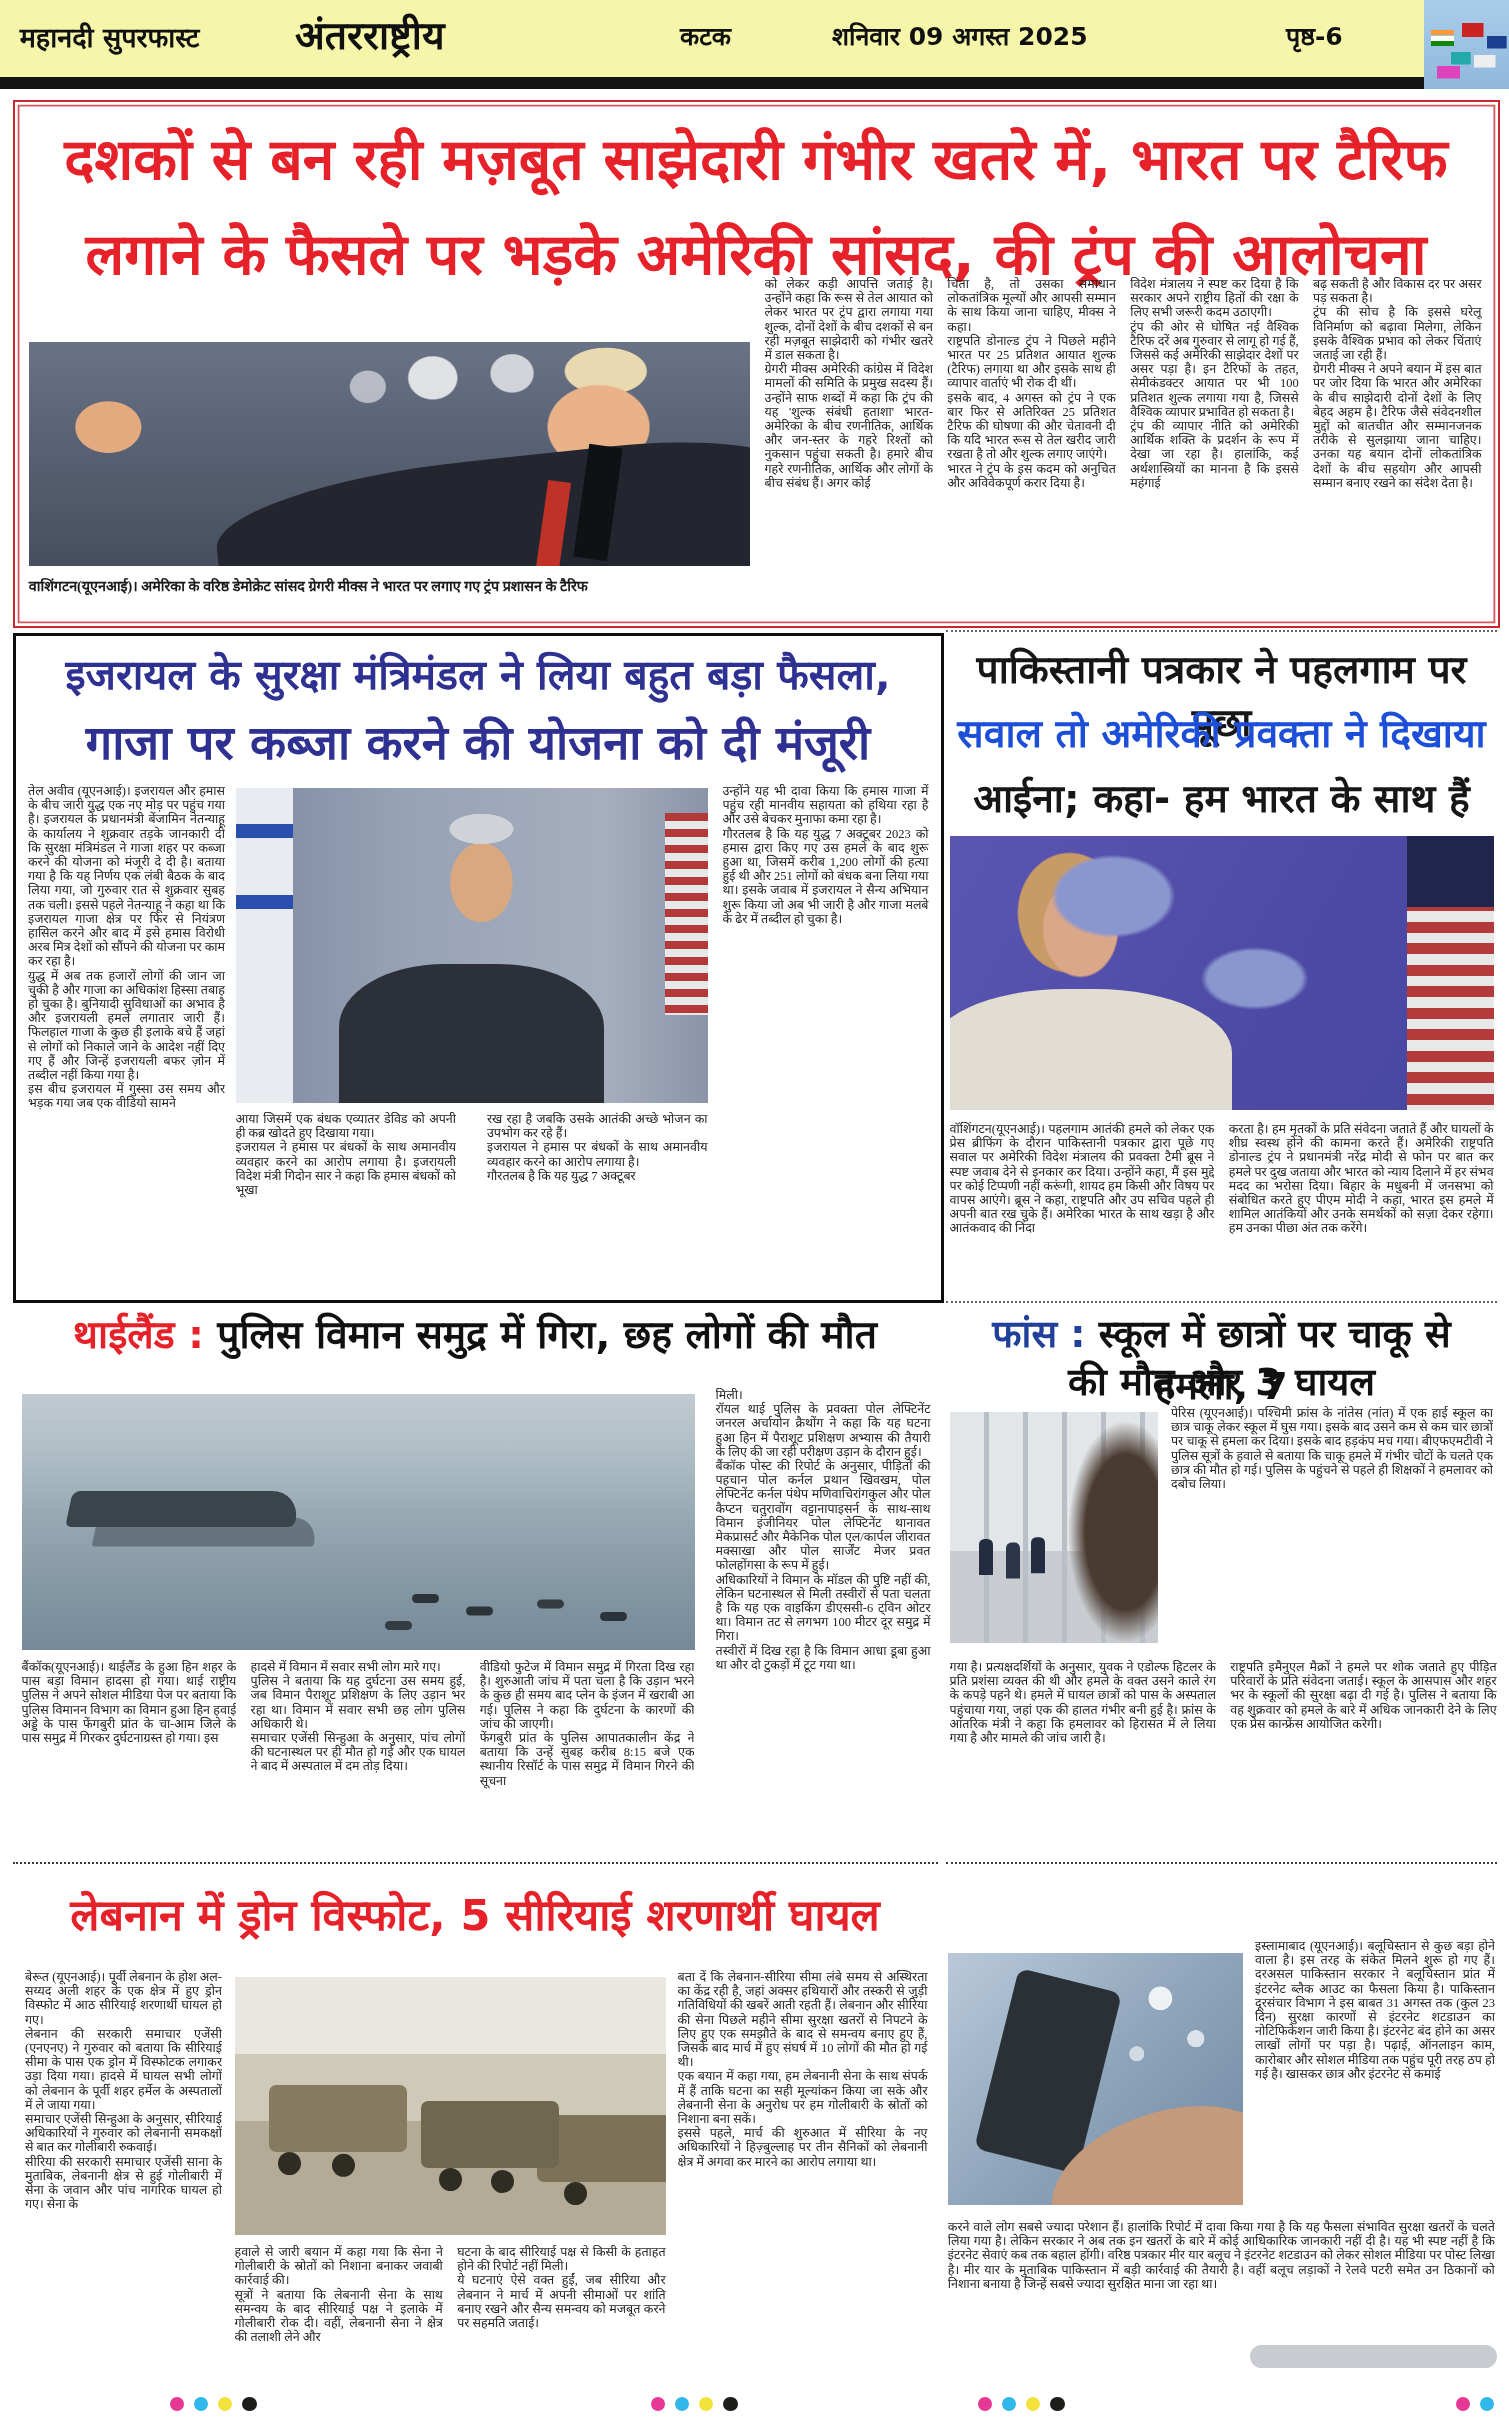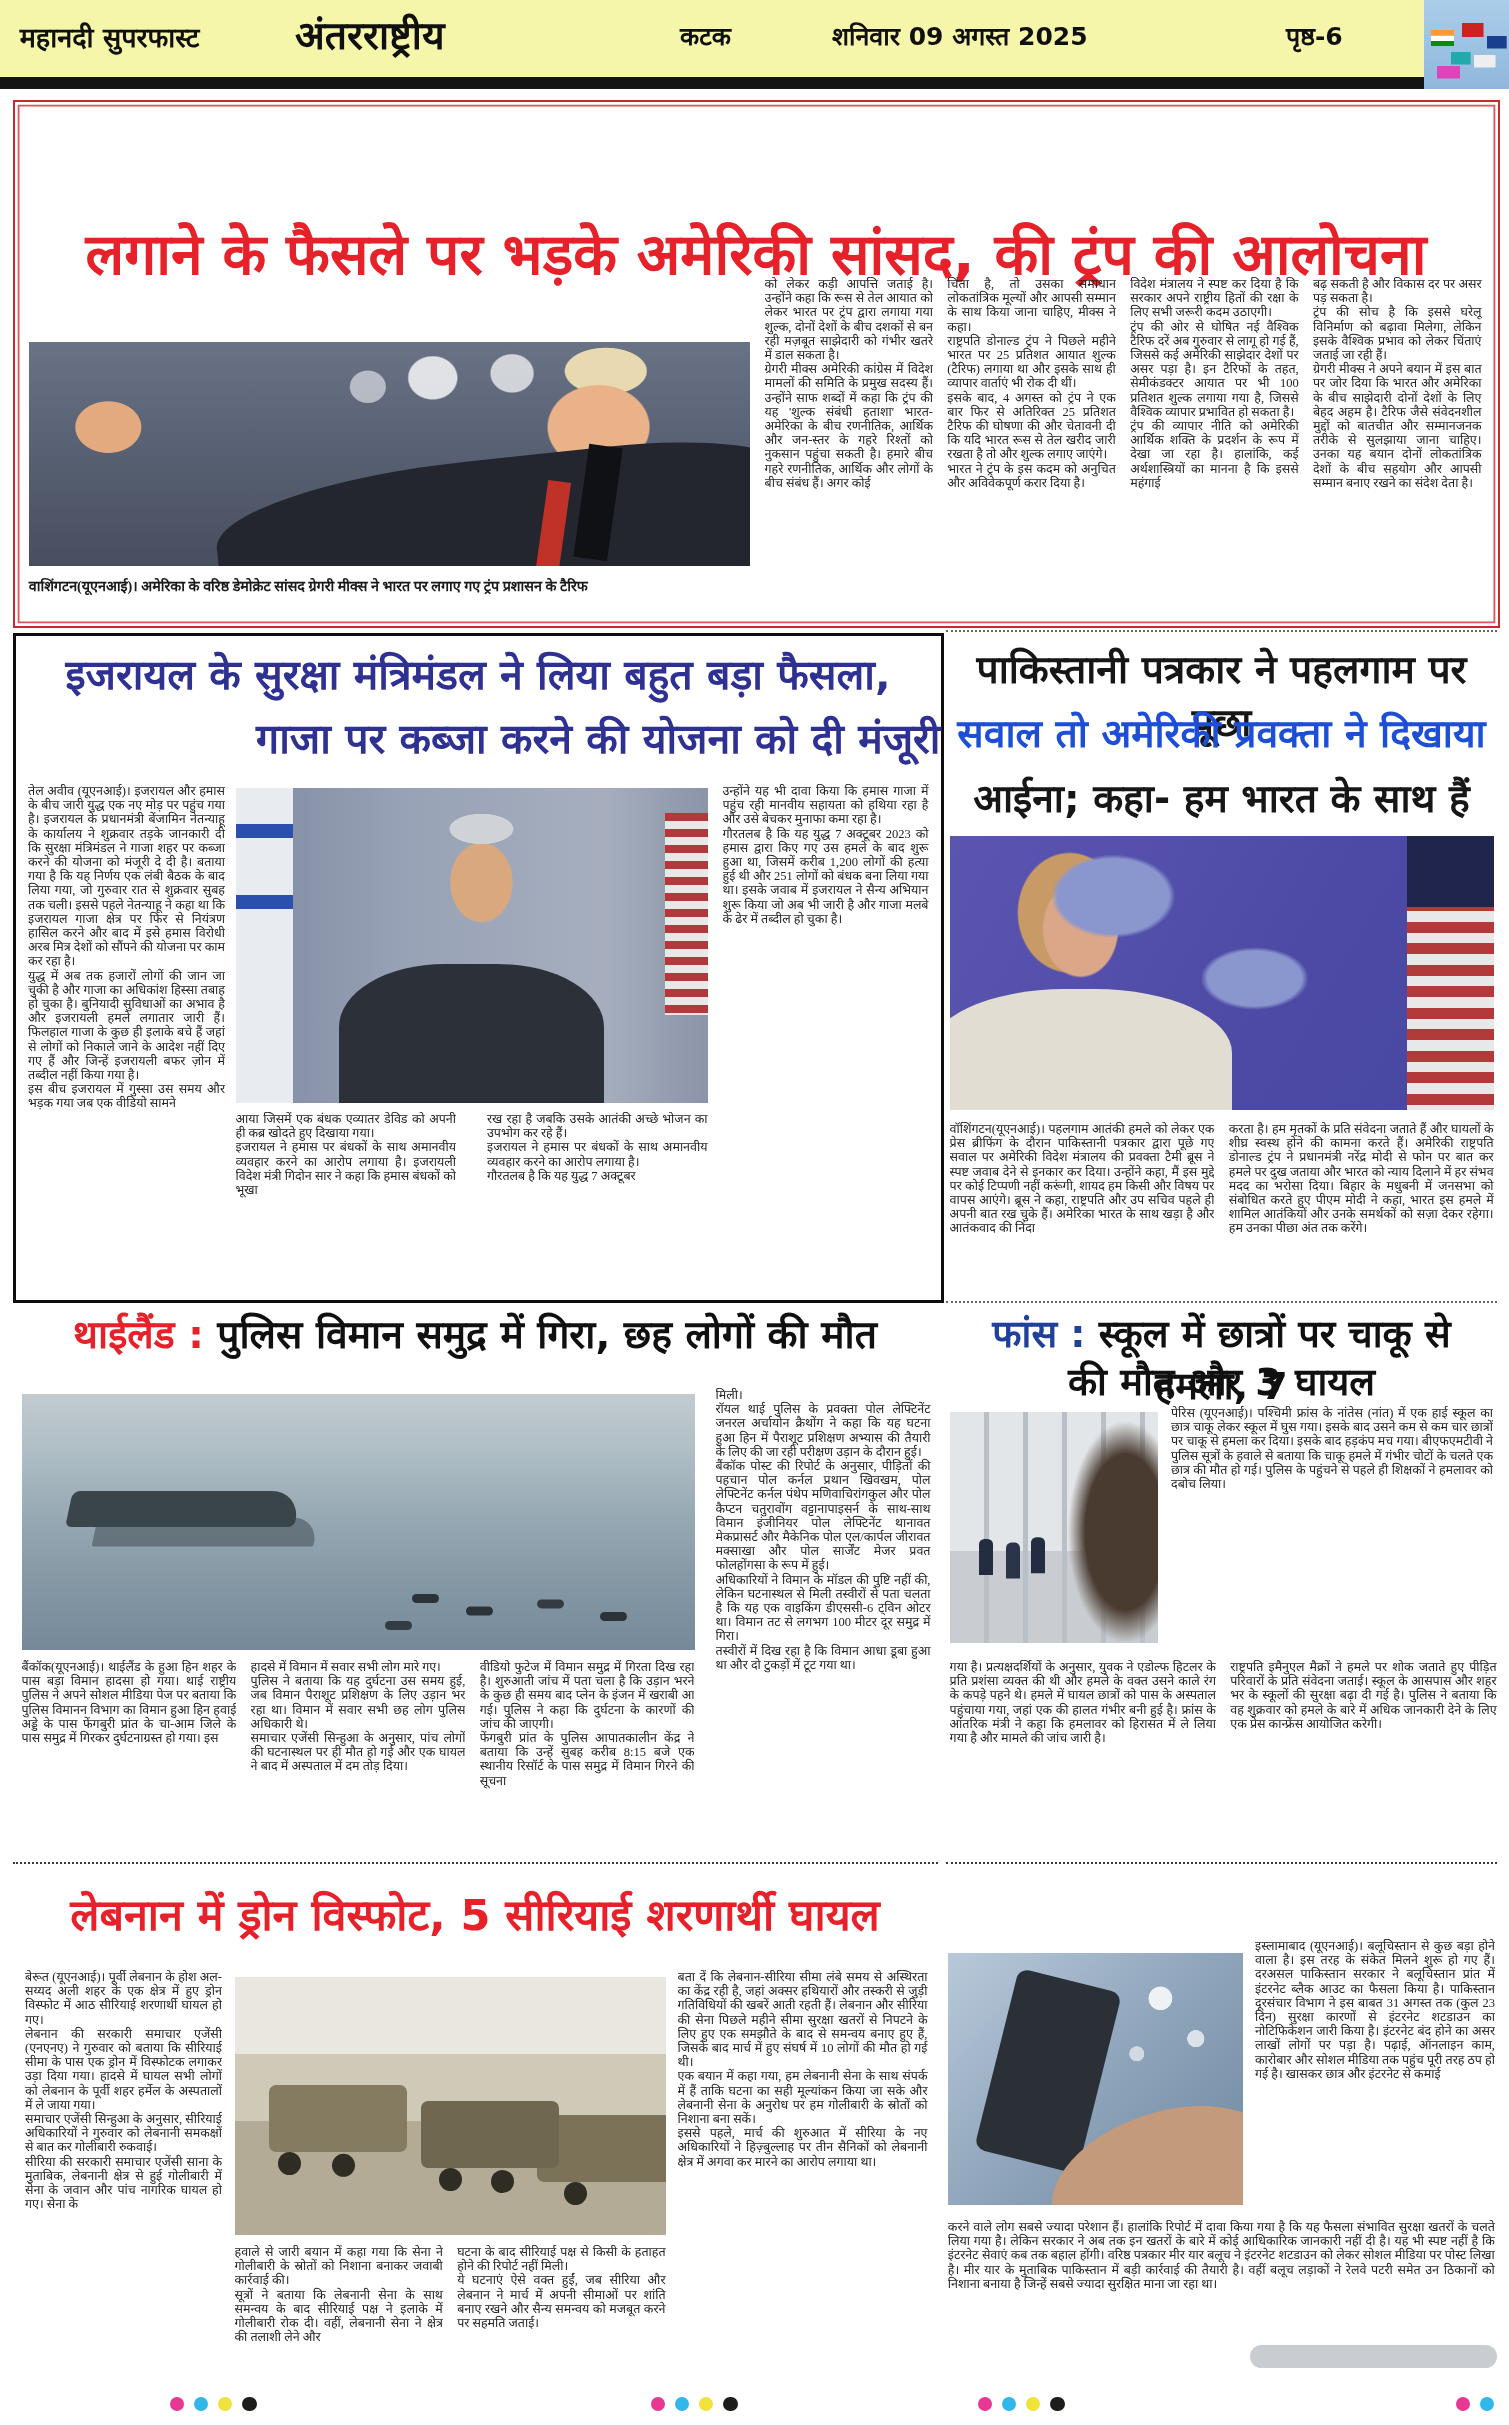--- a/index.html
+++ b/index.html
@@ -48,21 +48,21 @@
   #photo-trump::before{content:"";position:absolute;left:26%;top:52%;width:80%;height:60%;
     background:#23262e;border-radius:45% 30% 0 0;transform:rotate(-6deg);}
   #photo-trump::after{content:"";position:absolute;left:71%;top:62%;width:23px;height:46%;
     background:#c03228;transform:rotate(8deg);box-shadow:41px -36px 0 5.4px #101114;}
   #tariff-caption{left:14.3px;top:474px;width:721px;}
   #tariff-cols{left:750px;top:175px;width:717px;height:315px;display:flex;gap:14.3px;}
   #tariff-cols .col{flex:1;}
   
   #box-israel{left:12.5px;top:633px;width:925px;height:664px;border:3.6px solid #0d0d0d;}
   #isr-h1{left:0;top:9px;width:100%;font-size:41px;color:#2e3192;}
-  #isr-h2{left:0;top:73px;width:100%;font-size:41px;color:#2e3192;text-align:right;}
+  #isr-h2{left:0;top:73px;width:100%;font-size:47px;color:#2e3192;}
   #isr-col-left{left:12.5px;top:148px;width:197px;height:497px;}
   #photo-netanyahu{left:220px;top:152px;width:472px;height:315px;
     background:
       linear-gradient(180deg,#2b4fae 0,#2b4fae 100%) 0 36px/57px 14.3px no-repeat,
       linear-gradient(180deg,#2b4fae 0,#2b4fae 100%) 0 107px/57px 14.3px no-repeat,
       linear-gradient(90deg,#e8ecf1 0,#e8ecf1 57px,transparent 57px) no-repeat,
       radial-gradient(57px 27px at 52% 13%,#cfd2d6 55%,transparent 57%),
       radial-gradient(52px 66px at 52% 30%,#d9a87e 59%,transparent 61%),
       linear-gradient(90deg,#7e88a0 0%,#98a2b6 35%,#a6aebe 78%,#8b94a8 100%);}
   #photo-netanyahu::before{content:"";position:absolute;left:22%;top:56%;width:56%;height:50%;
@@ -168,20 +168,21 @@
     <span id="mh-paper" class="mh-item">महानदी सुपरफास्ट</span>
     <span id="mh-section" class="mh-item">अंतरराष्ट्रीय</span>
     <span id="mh-city" class="mh-item">कटक</span>
     <span id="mh-date" class="mh-item">शनिवार 09 अगस्त 2025</span>
     <span id="mh-page" class="mh-item">पृष्ठ-6</span>
   </div>
   <div id="mh-bar" class="abs"></div>
   <div id="mh-flags"></div>
 
   <div id="box-tariff" class="abs">
+    <div id="tariff-h1" class="abs headline">दशकों से बन रही मज़बूत साझेदारी गंभीर खतरे में, भारत पर टैरिफ</div>
     <div id="tariff-h2" class="abs headline">लगाने के फैसले पर भड़के अमेरिकी सांसद, की ट्रंप की आलोचना</div>
     <div id="photo-trump" class="photo"></div>
     <div id="tariff-caption" class="abs caption">वाशिंगटन(यूएनआई)। अमेरिका के वरिष्ठ डेमोक्रेट सांसद ग्रेगरी मीक्स ने भारत पर लगाए गए ट्रंप प्रशासन के टैरिफ</div>
     <div id="tariff-cols" class="abs">
       <div class="col">को लेकर कड़ी आपत्ति जताई है। उन्होंने कहा कि रूस से तेल आयात को लेकर भारत पर ट्रंप द्वारा लगाया गया शुल्क, दोनों देशों के बीच दशकों से बन रही मज़बूत साझेदारी को गंभीर खतरे में डाल सकता है।
 ग्रेगरी मीक्स अमेरिकी कांग्रेस में विदेश मामलों की समिति के प्रमुख सदस्य हैं। उन्होंने साफ शब्दों में कहा कि ट्रंप की यह 'शुल्क संबंधी हताशा' भारत-अमेरिका के बीच रणनीतिक, आर्थिक और जन-स्तर के गहरे रिश्तों को नुकसान पहुंचा सकती है। हमारे बीच गहरे रणनीतिक, आर्थिक और लोगों के बीच संबंध हैं। अगर कोई</div>
       <div class="col">चिंता है, तो उसका समाधान लोकतांत्रिक मूल्यों और आपसी सम्मान के साथ किया जाना चाहिए, मीक्स ने कहा।
 राष्ट्रपति डोनाल्ड ट्रंप ने पिछले महीने भारत पर 25 प्रतिशत आयात शुल्क (टैरिफ) लगाया था और इसके साथ ही व्यापार वार्ताएं भी रोक दी थीं।
 इसके बाद, 4 अगस्त को ट्रंप ने एक बार फिर से अतिरिक्त 25 प्रतिशत टैरिफ की घोषणा की और चेतावनी दी कि यदि भारत रूस से तेल खरीद जारी रखता है तो और शुल्क लगाए जाएंगे।
 भारत ने ट्रंप के इस कदम को अनुचित और अविवेकपूर्ण करार दिया है।</div>

